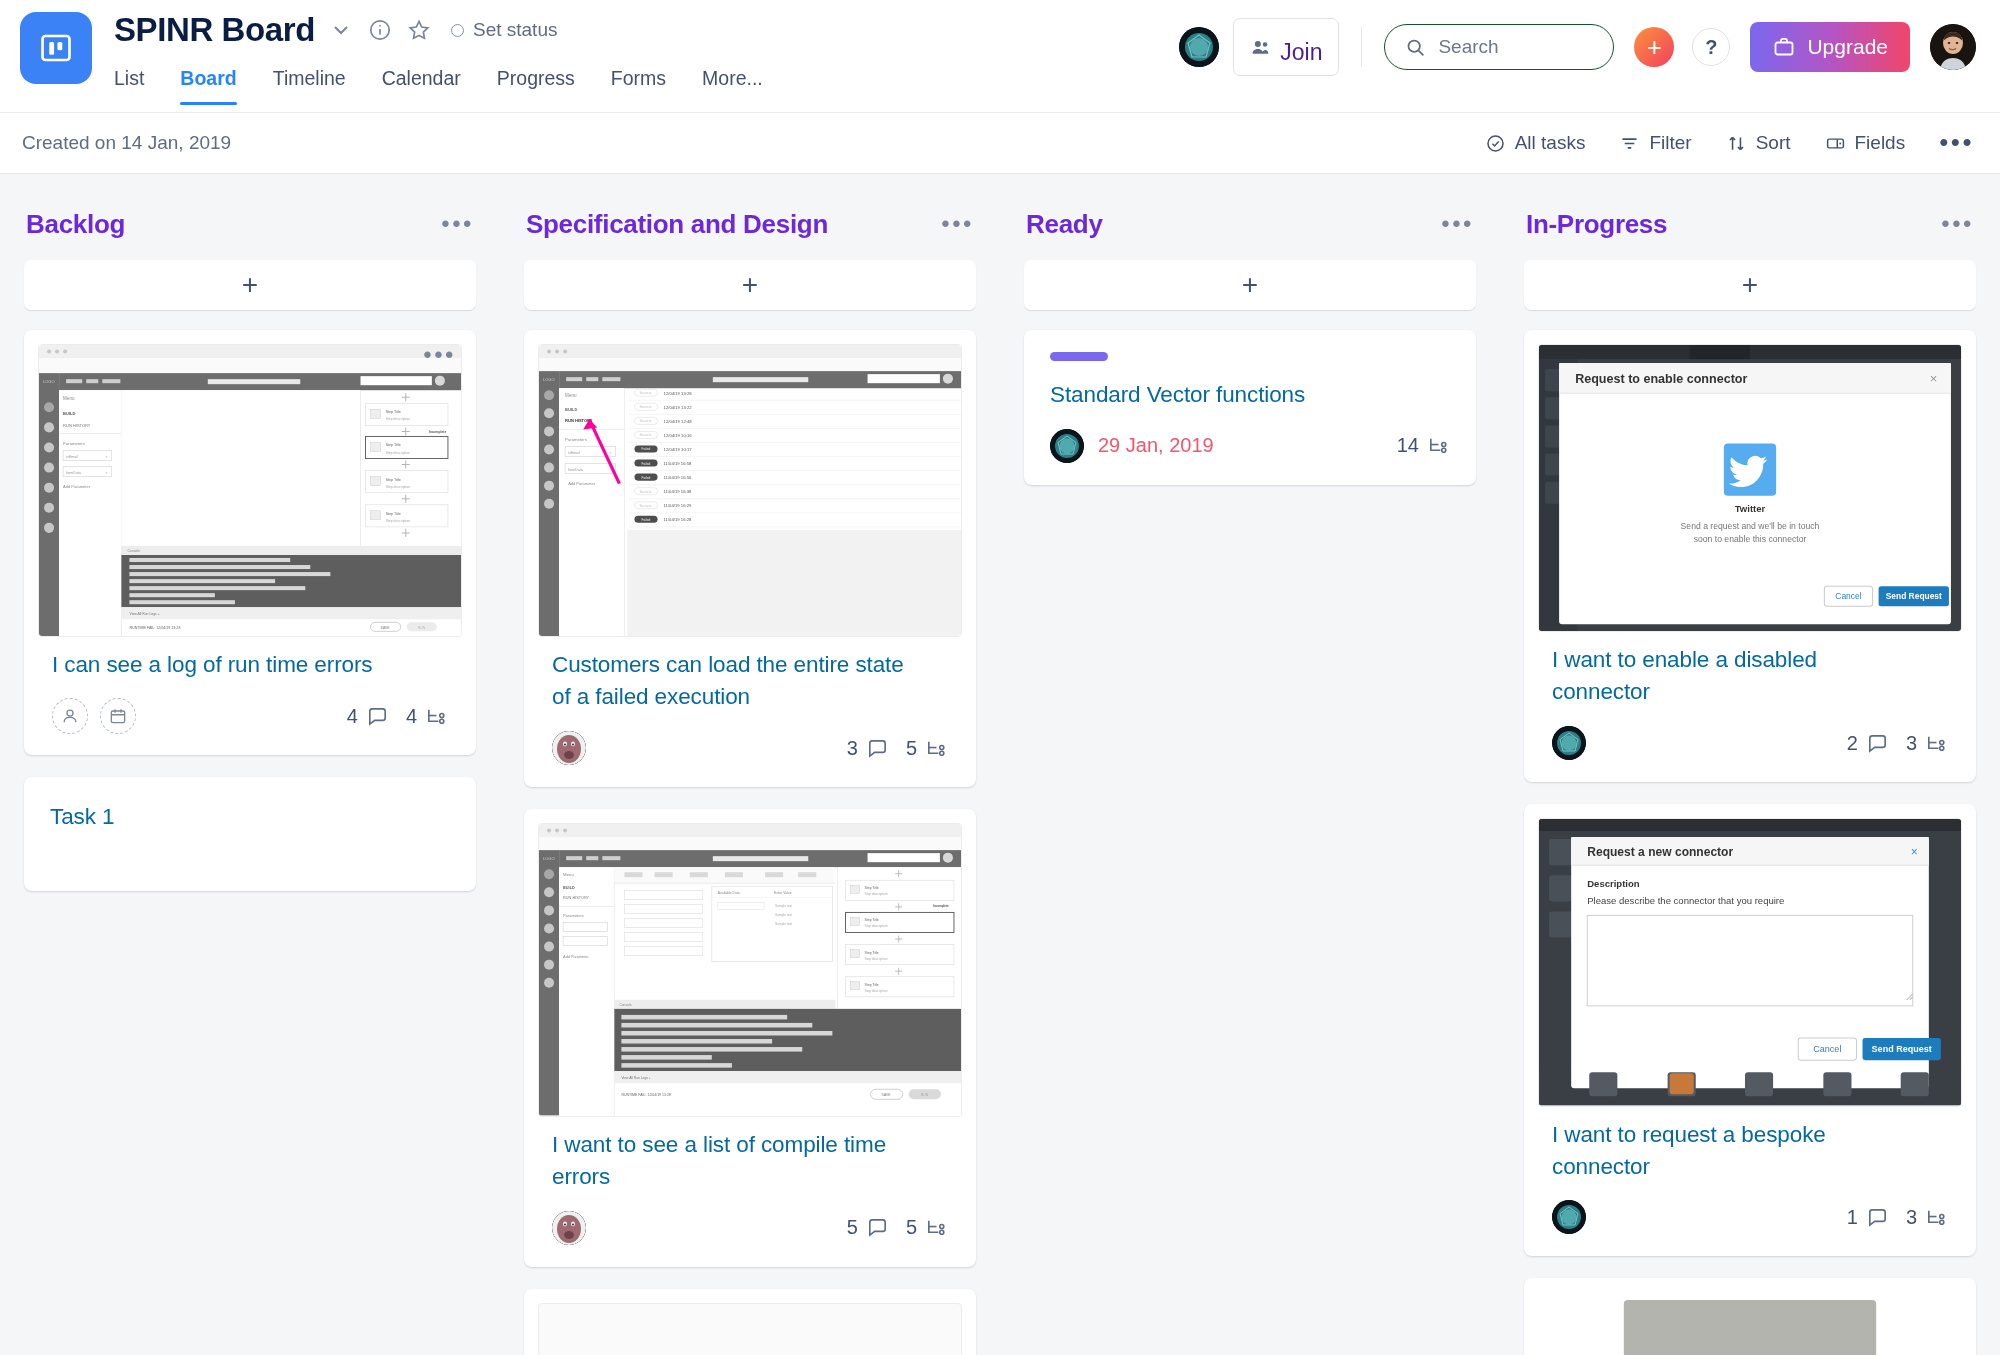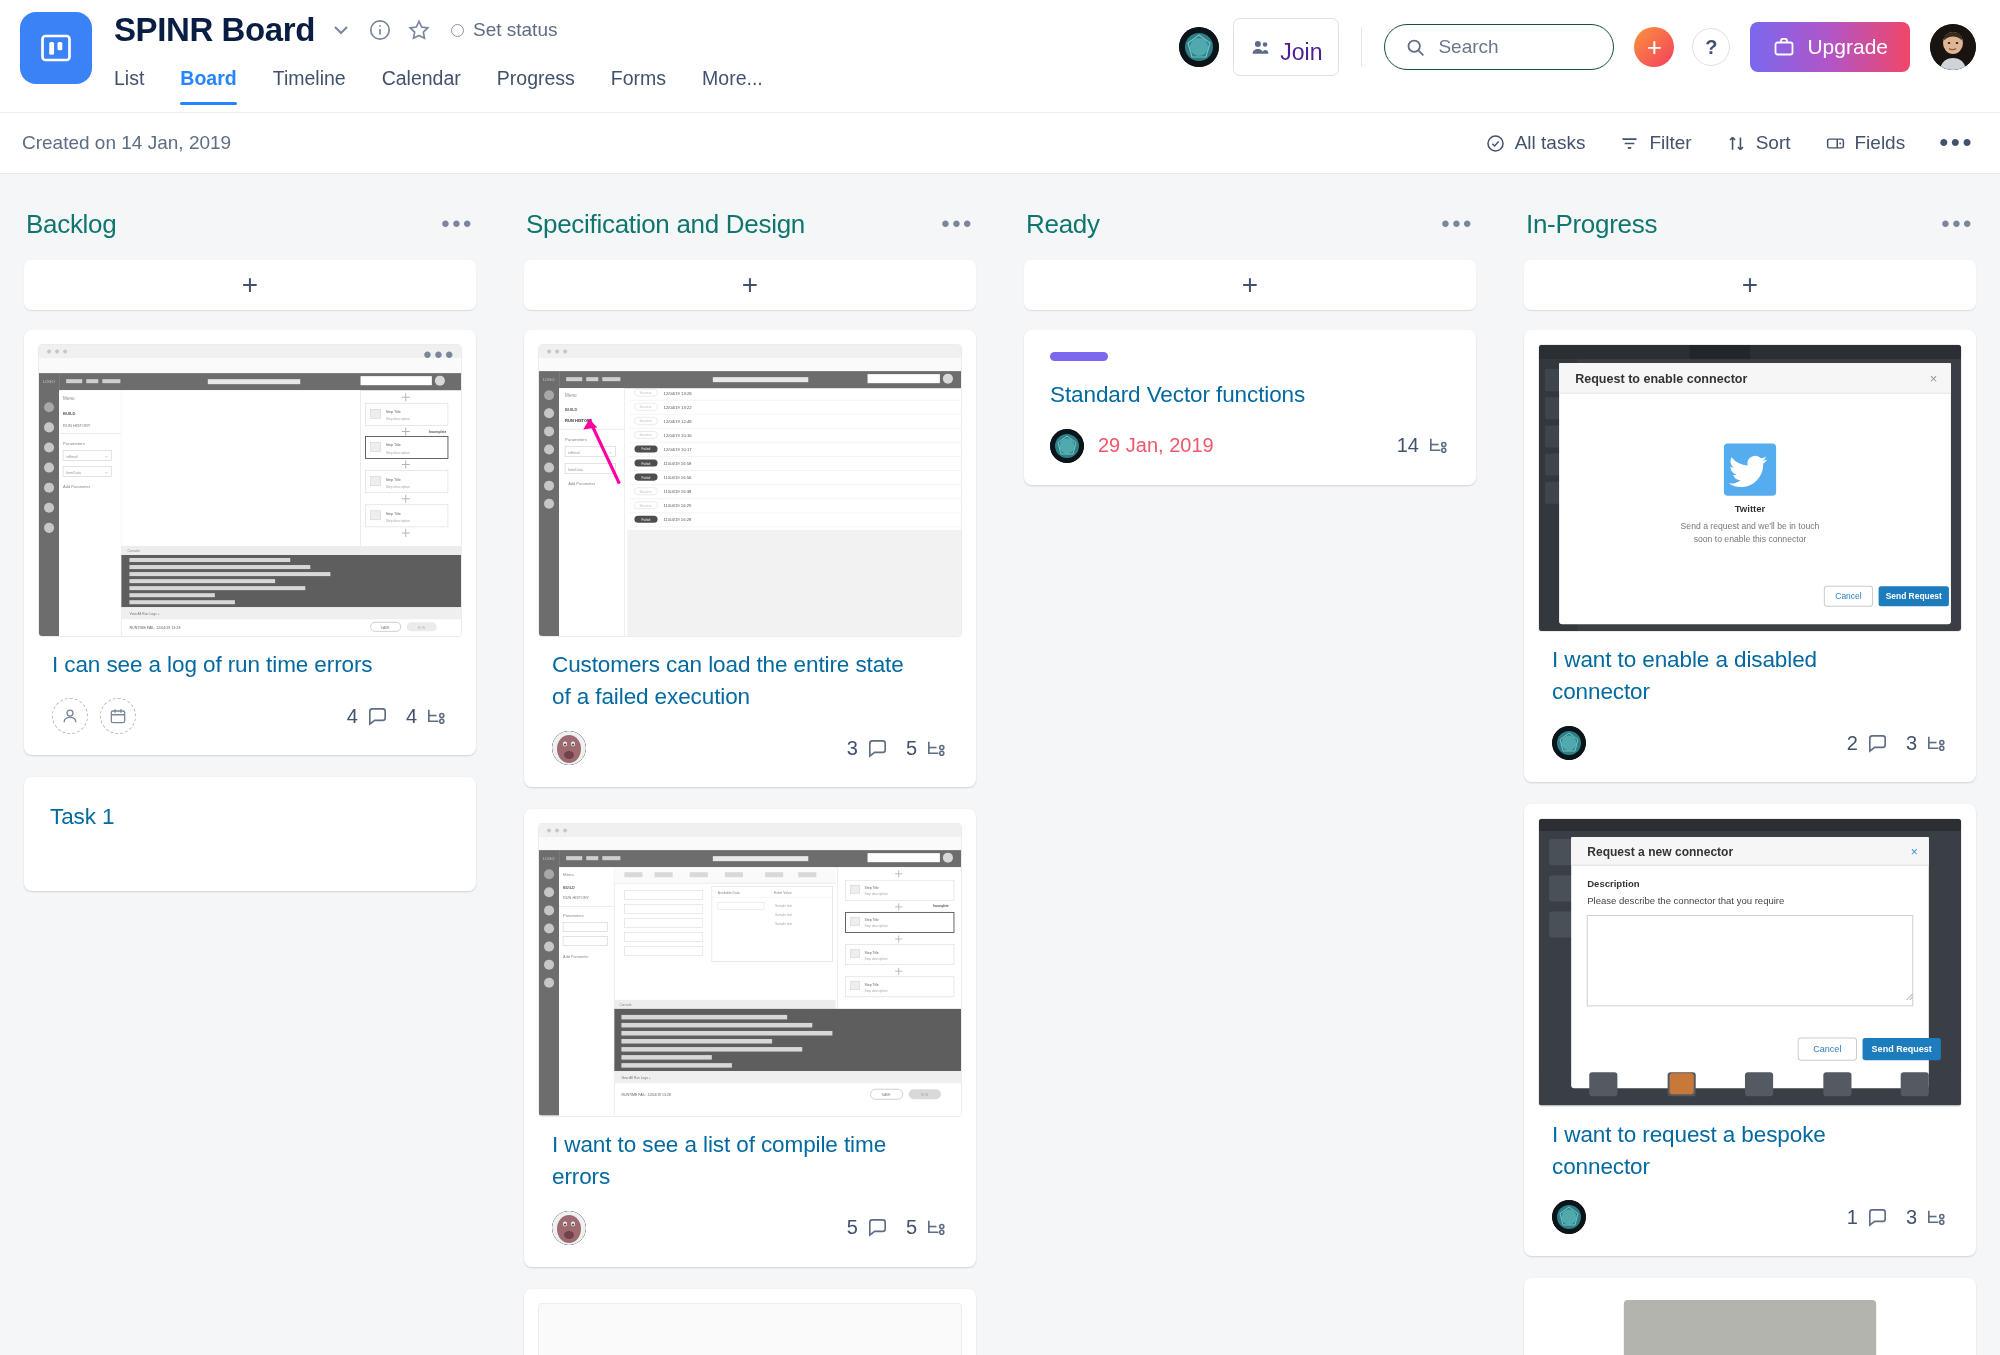--- a/index.html
+++ b/index.html
@@ -132,21 +132,21 @@
   
   .board {
     display: flex; padding: 26px 0 0 0; gap: 0;
     height: calc(1355px - 112px - 62px);
     overflow: hidden;
   }
   .column { width: 500px; flex: 0 0 auto; padding: 0 24px; }
   .col-head {
     display: flex; align-items: center; height: 48px; padding: 0 2px;
   }
-  .col-title { font-size: 26px; font-weight: normal; color: #0f766e; letter-spacing: -0.3px; }
+  .col-title { font-size: 26px; font-weight: bold; color: #6d28d9; letter-spacing: -0.3px; }
   .col-dots {
     margin-left: auto; color: #7a869a; font-size: 24px; letter-spacing: 2.5px;
     line-height: 0.6; cursor: pointer;
   }
   .add-card {
     height: 50px; background: #fff; border-radius: 7px; margin-top: 12px;
     display: flex; align-items: center; justify-content: center;
     color: #42526e; font-size: 28px; line-height: 1; cursor: pointer;
     box-shadow: 0 1px 1px rgba(9,30,66,0.12);
   }

